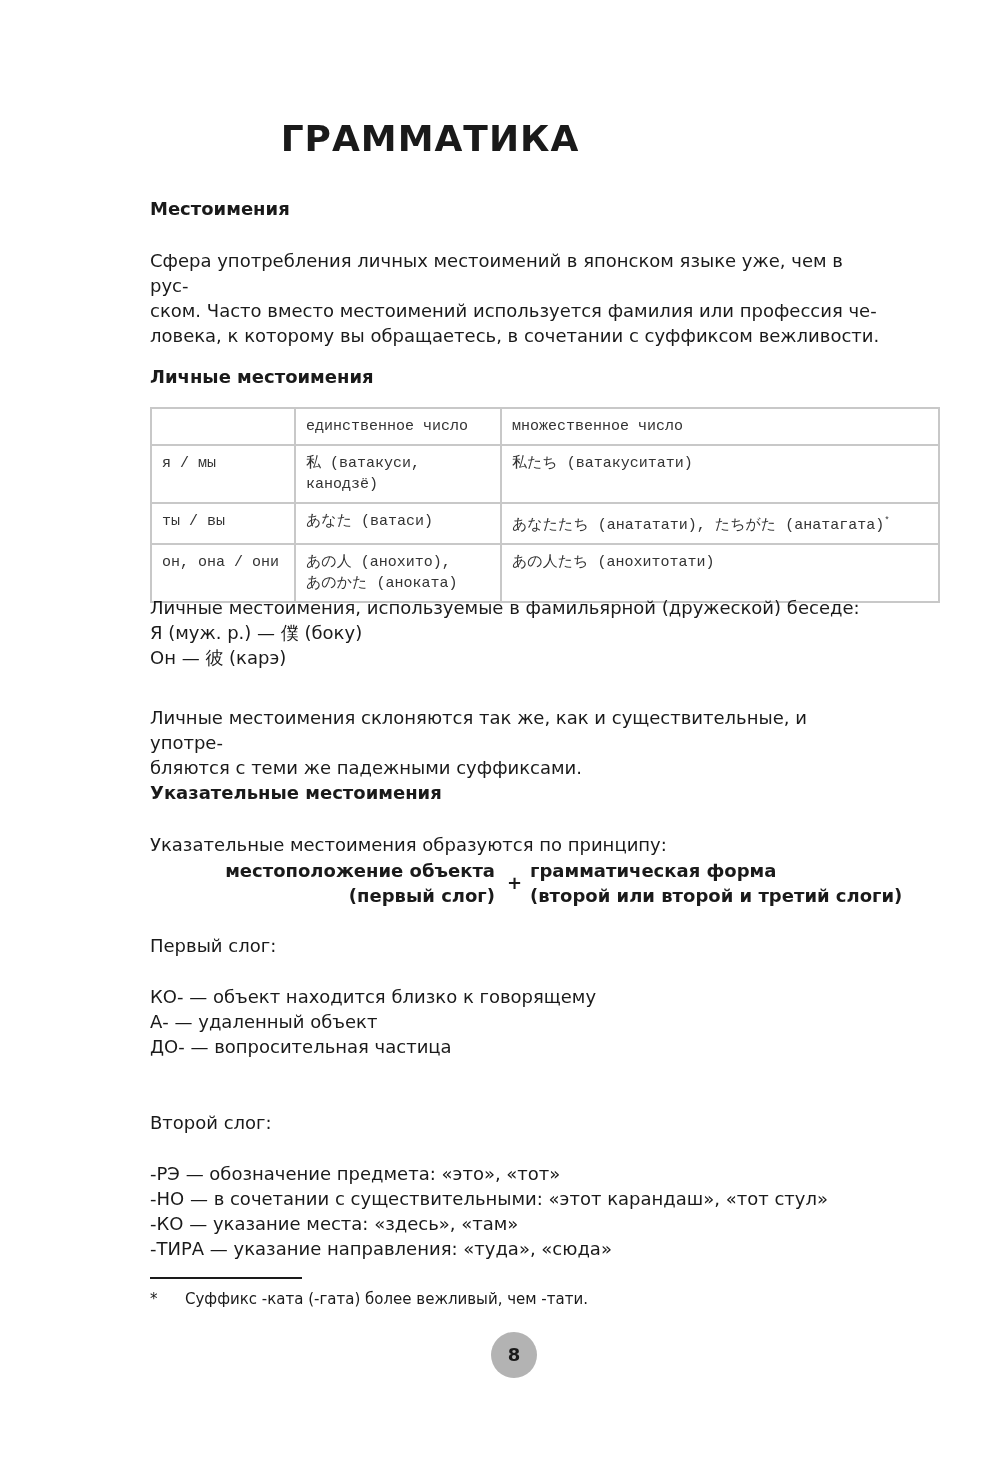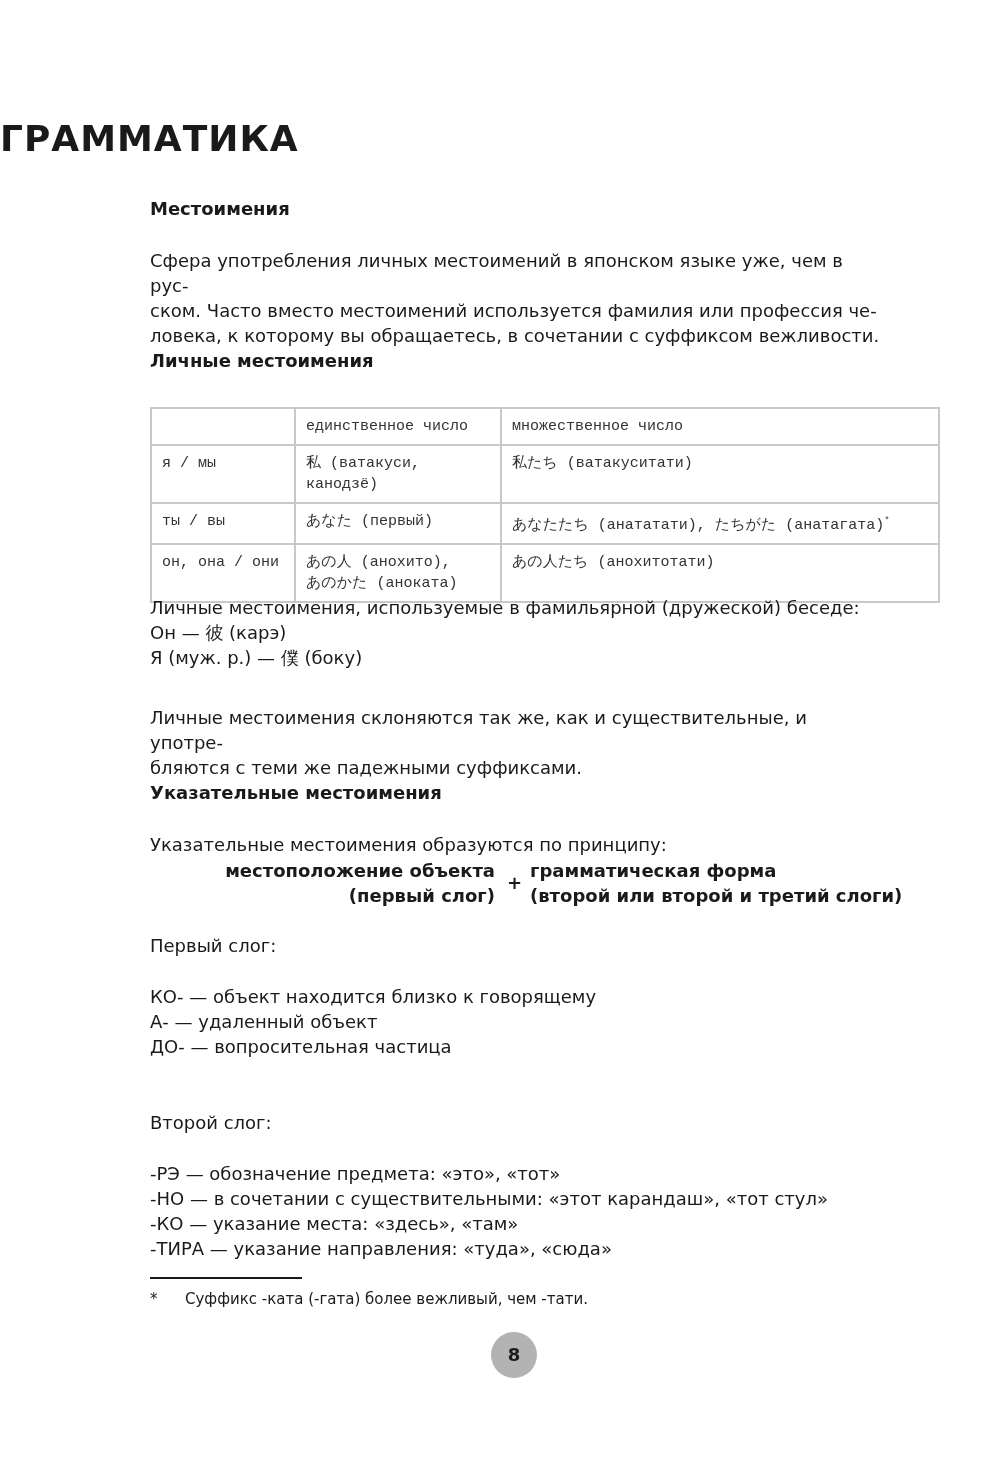--- a/index.html
+++ b/index.html
@@ -1,18 +1,18 @@
 <!DOCTYPE html>
 <html><head>
 <meta charset="utf-8">
 <style>
   html, body { margin: 0; padding: 0; background: #ffffff; }
   body { width: 1000px; height: 1467px; position: relative; font-family: "DejaVu Sans", sans-serif; color: #1a1a1a; overflow: hidden; }
   .page { position: absolute; left: 150px; top: 0; width: 730px; }
-  .title { position: absolute; left: 0; width: 860px; top: 118px; text-align: left; font-size: 36px; font-weight: bold; letter-spacing: 1px; }
+  .title { position: absolute; left: 0; width: 860px; top: 118px; text-align: center; font-size: 36px; font-weight: bold; letter-spacing: 1px; }
   .h { position: absolute; font-size: 18px; font-weight: bold; }
   .p { position: absolute; font-size: 18px; line-height: 25px; width: 732px; }
   table { position: absolute; top: 407px; left: 0; border-collapse: collapse; width: 790px; font-family: Liberation Mono, monospace; font-size: 15px; color: #333; }
   td { border: 2px solid #c8c8c8; padding: 7px 10px; vertical-align: top; line-height: 21px; }
   td.c0 { width: 122px; }
   td.c1 { width: 184px; }
   .sup { font-size: 9px; vertical-align: super; }
   .formula { position: absolute; top: 858px; left: 0; width: 730px; font-size: 18px; font-weight: bold; line-height: 25px; }
   .fl { position: absolute; right: 385px; text-align: right; white-space: nowrap; }
   .fr { position: absolute; left: 380px; white-space: nowrap; }
@@ -29,54 +29,54 @@
 
 <div class="page">
 
   <div class="h" style="top:198px;">Местоимения</div>
   <div class="p" style="top:248px;">
     <div>Сфера употребления личных местоимений в японском языке уже, чем в рус-</div>
     <div>ском. Часто вместо местоимений используется фамилия или профессия че-</div>
     <div>ловека, к которому вы обращаетесь, в сочетании с суффиксом вежливости.</div>
   </div>
 
-  <div class="h" style="top:350px;">Личные местоимения</div>
+  <div class="h" style="top:366px;">Личные местоимения</div>
 
   <table>
     <tbody>
         <tr>
       <td class="c0"></td>
       <td class="c1">единственное число</td>
       <td>множественное число</td>
     </tr>
     <tr>
       <td>я / мы</td>
       <td>私 (ватакуси, канодзё)</td>
       <td>私たち (ватакуситати)</td>
     </tr>
     <tr>
       <td>ты / вы</td>
-      <td>あなた (первый)</td>
+      <td>あなた (ватаси)</td>
       <td><span>あなたたち (анататати), たちがた  (анатагата)</span><span class="sup">*</span></td>
     </tr>
     <tr style="height:54px;">
       <td>он, она / они</td>
       <td>
         <div>あの人 (анохито),</div>
         <div>あのかた  (аноката)</div>
       </td>
       <td>あの人たち (анохитотати)</td>
     </tr>
   </tbody>
     </table>
 
   <div class="p" style="top:595px;">
     <div>Личные местоимения, используемые в фамильярной (дружеской) беседе:</div>
+    <div>Я (муж. р.) — 僕 (боку)</div>
     <div>Он — 彼 (карэ)</div>
-    <div>Я (муж. р.) — 僕 (боку)</div>
   </div>
 
   <div class="p" style="top:705px;">
     <div>Личные местоимения склоняются так же, как и существительные, и употре-</div>
     <div>бляются с теми же падежными суффиксами.</div>
   </div>
 
   <div class="h" style="top:782px;">Указательные местоимения</div>
 
   <div class="p" style="top:832px;">Указательные местоимения образуются по принципу:</div>

